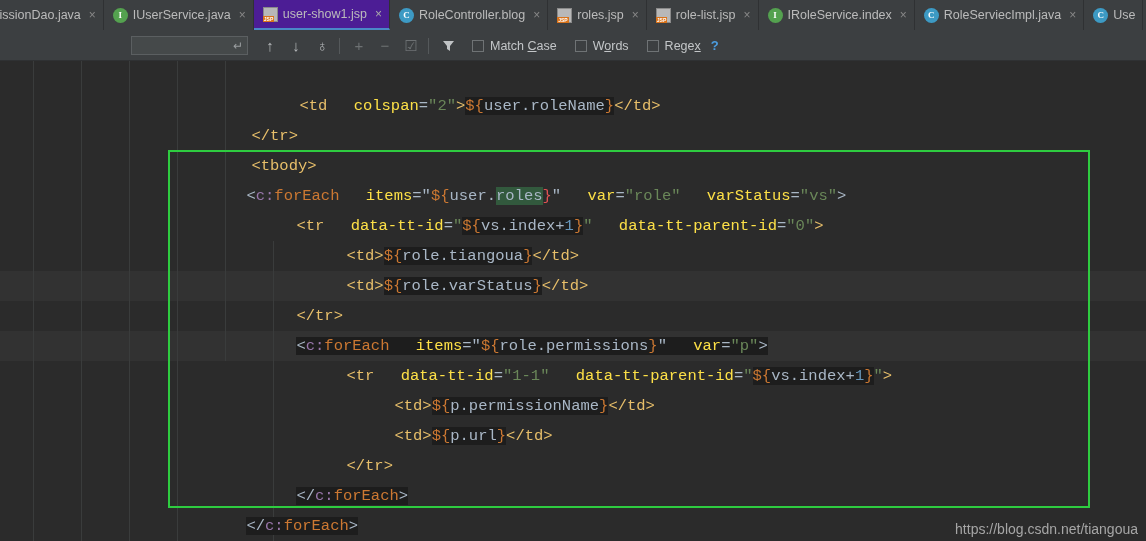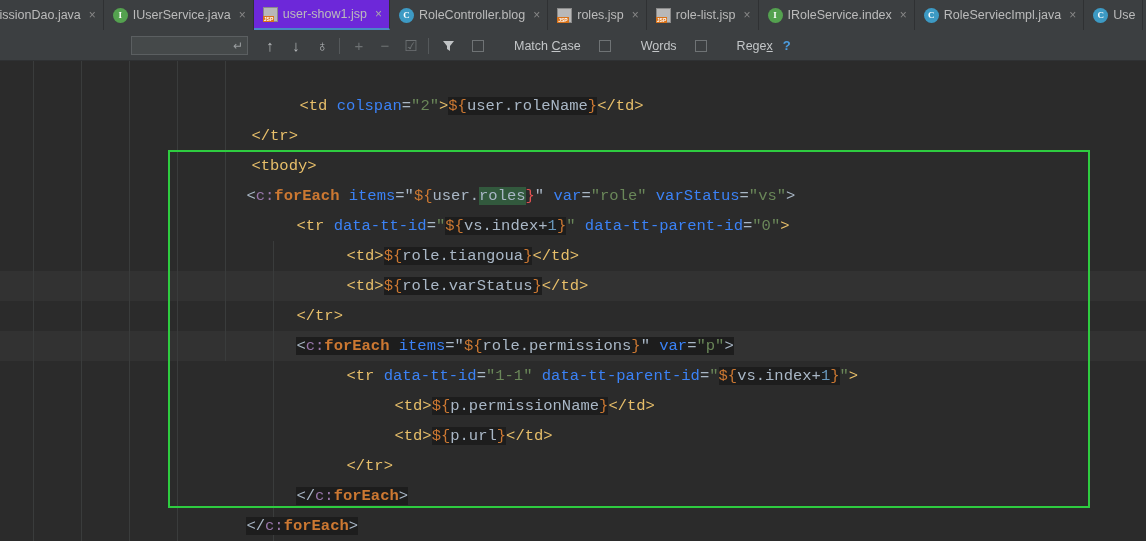--- a/index.html
+++ b/index.html
@@ -26,21 +26,21 @@
     box-sizing:border-box;
     position:relative;
     flex:0 0 auto;
     border-right:1px solid #2f3133;
     color:#bbbbbb;
     font-size:12.5px;
     white-space:nowrap;
     background:#3c3f41;
   }
   .tab.active{
-    background:#6d28d9;
+    background:#4c1d95;
     border-bottom:2px solid #4a88c7;
   }
   .tab .ticon{
     width:15px;height:15px;margin-right:5px;flex:0 0 auto;
     position:relative;display:inline-block;
   }
   .ticon.java-i{
     border-radius:50%;
     background:#54a14f;
     color:#ffffff;
@@ -102,21 +102,21 @@
     width:24px;height:24px;
     display:flex;align-items:center;justify-content:center;
     color:#b4b7b9;font-size:15px;line-height:1;
     margin-left:2px;
   }
   .tb-ico.dim{color:#6d7173;}
   .tb-sep{
     width:1px;height:16px;background:#55595b;margin:0 5px;
   }
   .chk-group{display:flex;align-items:center;margin-left:12px;}
-  .chk-item{display:flex;align-items:center;margin-right:18px;gap:24px;}
+  .chk-item{display:flex;align-items:center;margin-right:18px;}
   .chk-box{
     width:12px;height:12px;
     border:1px solid #6f7375;
     background:#3c3f41;
     box-sizing:border-box;margin-right:6px;
   }
   .chk-lbl{color:#c3c6c8;font-size:12.5px;}
   .chk-lbl u{text-decoration:underline;}
   .help-q{color:#4c9de0;font-size:13px;font-weight:bold;margin-left:-6px;}
 
@@ -140,29 +140,29 @@
     font-size:15.5px;
     line-height:30px;
     white-space:pre;
     color:#a9b7c6;
   }
   .ln{position:absolute;left:0;width:1146px;height:30px;}
   .ln > span{padding:0;}
 
   
   .t-tag{color:#e8bf6a;}      
-  .t-attr{color:#3b82f6;}     
+  .t-attr{color:#fde047;margin-left:17px;}     
   .t-eq{color:#a9b7c6;}
   .t-str{color:#6a8759;}      
   .t-quote{color:#a9b7c6;}
   .t-el{color:#cc7832;}       
   .t-elin{color:#a9b7c6;}     
   .t-num{color:#6897bb;}
   .t-jstlpre{color:#9876aa;}  
-  .t-jstlname{color:#cc7832;font-weight:bold;margin-top:20px;} 
+  .t-jstlname{color:#cc7832;font-weight:normal;margin-top:20px;} 
   .t-brk{color:#a9b7c6;}      
   .t-redq{color:#e05252;}
   .hl-occ{background:#32593d;}      
   .hl-idsoft{background:#1d1d1d;}   
 
   
   .green-box{
     position:absolute;
     border:2px solid #2ecc40;
     box-sizing:border-box;
@@ -373,16 +373,17 @@
 
       
       <div class="ln" style="top:450px;left:151px;">
         
       </div>
 
     </div>
 
     <div class="green-box" style="left:168px;top:89px;width:922px;height:358px;"></div>
 
+    <div class="watermark">https://blog.csdn.net/tiangoua</div>
 
   </div>
 
 </div>
 
 </body></html>

